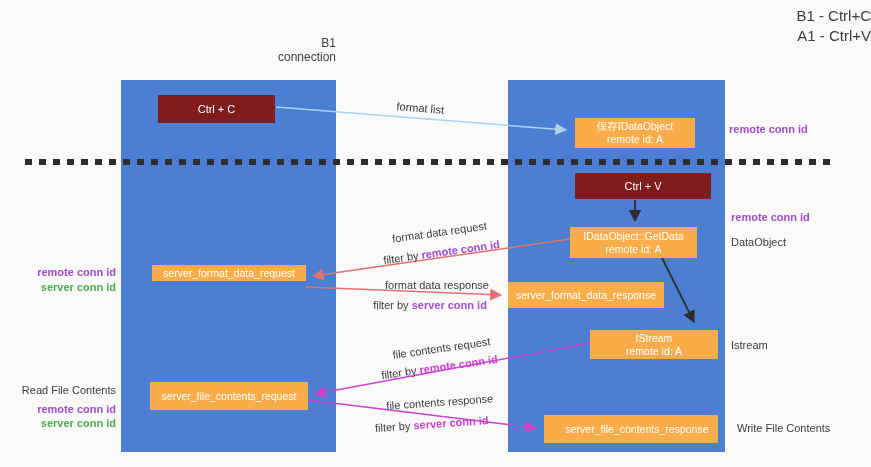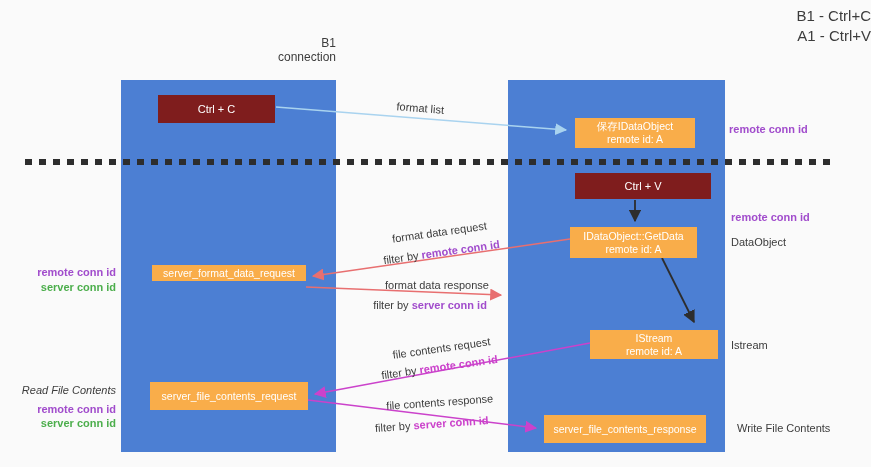--- a/index.html
+++ b/index.html
@@ -104,33 +104,34 @@
 
   <div class="box green" style="left:575px;top:173px;width:136px;height:26px;font-size:11px;">Ctrl + V</div>
 
   <div class="box orange" style="left:570px;top:227px;width:127px;height:31px;">
     <div>IDataObject::GetData</div>
     <div>remote id: A</div>
   </div>
 
   <div class="box orange" style="left:152px;top:265px;width:154px;height:16px;">server_format_data_request</div>
 
+  <div class="box orange" style="left:508px;top:282px;width:156px;height:26px;">server_format_data_response</div>
 
   <div class="box orange" style="left:590px;top:330px;width:128px;height:29px;">
     <div>IStream</div>
     <div>remote id: A</div>
   </div>
 
   <div class="box orange" style="left:150px;top:382px;width:158px;height:28px;">server_file_contents_request</div>
 
-  <div class="box orange" style="left:544px;top:415px;width:162px;height:28px;">server_file_contents_response</div>
+  <div class="box orange" style="left:544px;top:415px;width:162px;height:28px;padding-left:12px;">server_file_contents_response</div>
 
   <div class="side-label right-align purple" style="top:266px;">remote conn id</div>
   <div class="side-label right-align green-text" style="top:281px;">server conn id</div>
-  <div class="side-label right-align" style="top:384px;font-style:italic;">Read File Contents</div>
+  <div class="side-label right-align" style="top:384px;">Read File Contents</div>
   <div class="side-label right-align purple" style="top:403px;">remote conn id</div>
   <div class="side-label right-align green-text" style="top:417px;">server conn id</div>
 
   <div class="side-label purple" style="left:729px;top:123px;">remote conn id</div>
   <div class="side-label purple" style="left:731px;top:211px;">remote conn id</div>
   <div class="side-label" style="left:731px;top:236px;">DataObject</div>
   <div class="side-label" style="left:731px;top:339px;">Istream</div>
   <div class="side-label" style="left:737px;top:422px;">Write File Contents</div>
 
 </div>

